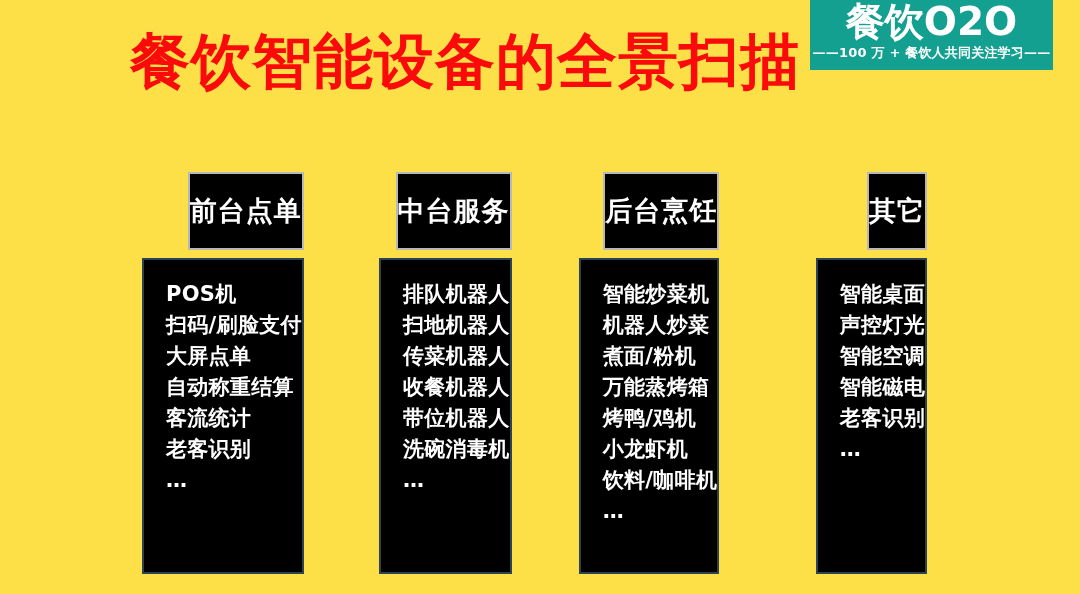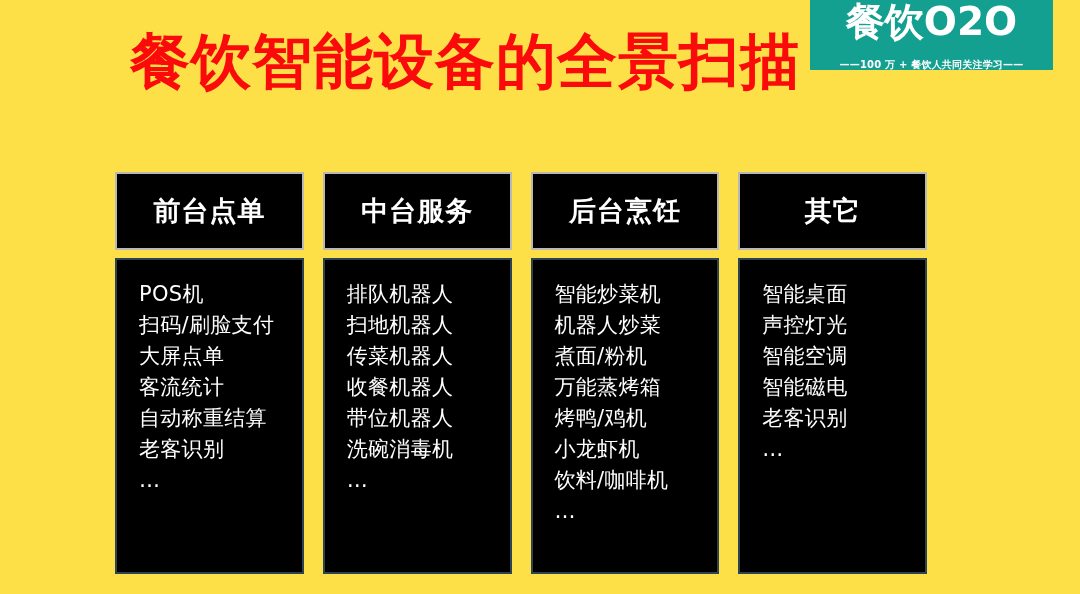--- a/index.html
+++ b/index.html
@@ -43,26 +43,26 @@
     color: #ffffff;
     font-size: 39px;
     line-height: 41px;
     font-weight: bold;
     letter-spacing: 0px;
     white-space: nowrap;
     font-family: "DejaVu Sans", "Liberation Sans", sans-serif;
   }
   #brand-tagline {
     color: #ffffff;
-    font-size: 10px;
+    font-size: 13px;
     line-height: 17px;
     font-weight: bold;
     white-space: nowrap;
     letter-spacing: 0.2px;
-    margin-top: 14px;
+    margin-top: 2px;
     font-family: "DejaVu Sans", "Liberation Sans", sans-serif;
   }
 
   
   #page-title {
     position: absolute;
     left: 130px;
     top: 25px;
     width: 700px;
     color: #fa0a0a;
@@ -81,20 +81,21 @@
     top: 172px;
     width: 812px;
     height: 402px;
     display: flex;
     gap: 19px;
   }
   .column {
     width: 189px;
     display: flex;
     flex-direction: column;
+    align-items: flex-end;
   }
   .col-header {
     height: 78px;
     border: 2px solid #b8b8b8;
     box-sizing: border-box;
     display: flex;
     align-items: center;
     justify-content: center;
     background: #000000;
   }
@@ -111,21 +112,21 @@
     flex: 1;
     border: 2px solid #2c4356;
     box-sizing: border-box;
     background: #000000;
     padding: 19px 0 0 22px;
   }
   .col-item {
     color: #ffffff;
     font-size: 21px;
     line-height: 31px;
-    font-weight: normal;
+    font-weight: bold;
     letter-spacing: 0.3px;
     white-space: nowrap;
   }
   .col-item.ellipsis {
     font-size: 21px;
     letter-spacing: 2px;
   }
 </style>
 </head>
 <body>
@@ -142,22 +143,22 @@
   <div id="columns">
 
     <div class="column">
       <div class="col-header">
         <div class="col-header-label">前台点单</div>
       </div>
       <div class="col-body">
         <div class="col-item">POS机</div>
         <div class="col-item">扫码/刷脸支付</div>
         <div class="col-item">大屏点单</div>
+        <div class="col-item">自动称重结算</div>
         <div class="col-item">客流统计</div>
-        <div class="col-item">自动称重结算</div>
         <div class="col-item">老客识别</div>
         <div class="col-item ellipsis">…</div>
       </div>
     </div>
 
     <div class="column">
       <div class="col-header">
         <div class="col-header-label">中台服务</div>
       </div>
       <div class="col-body">

